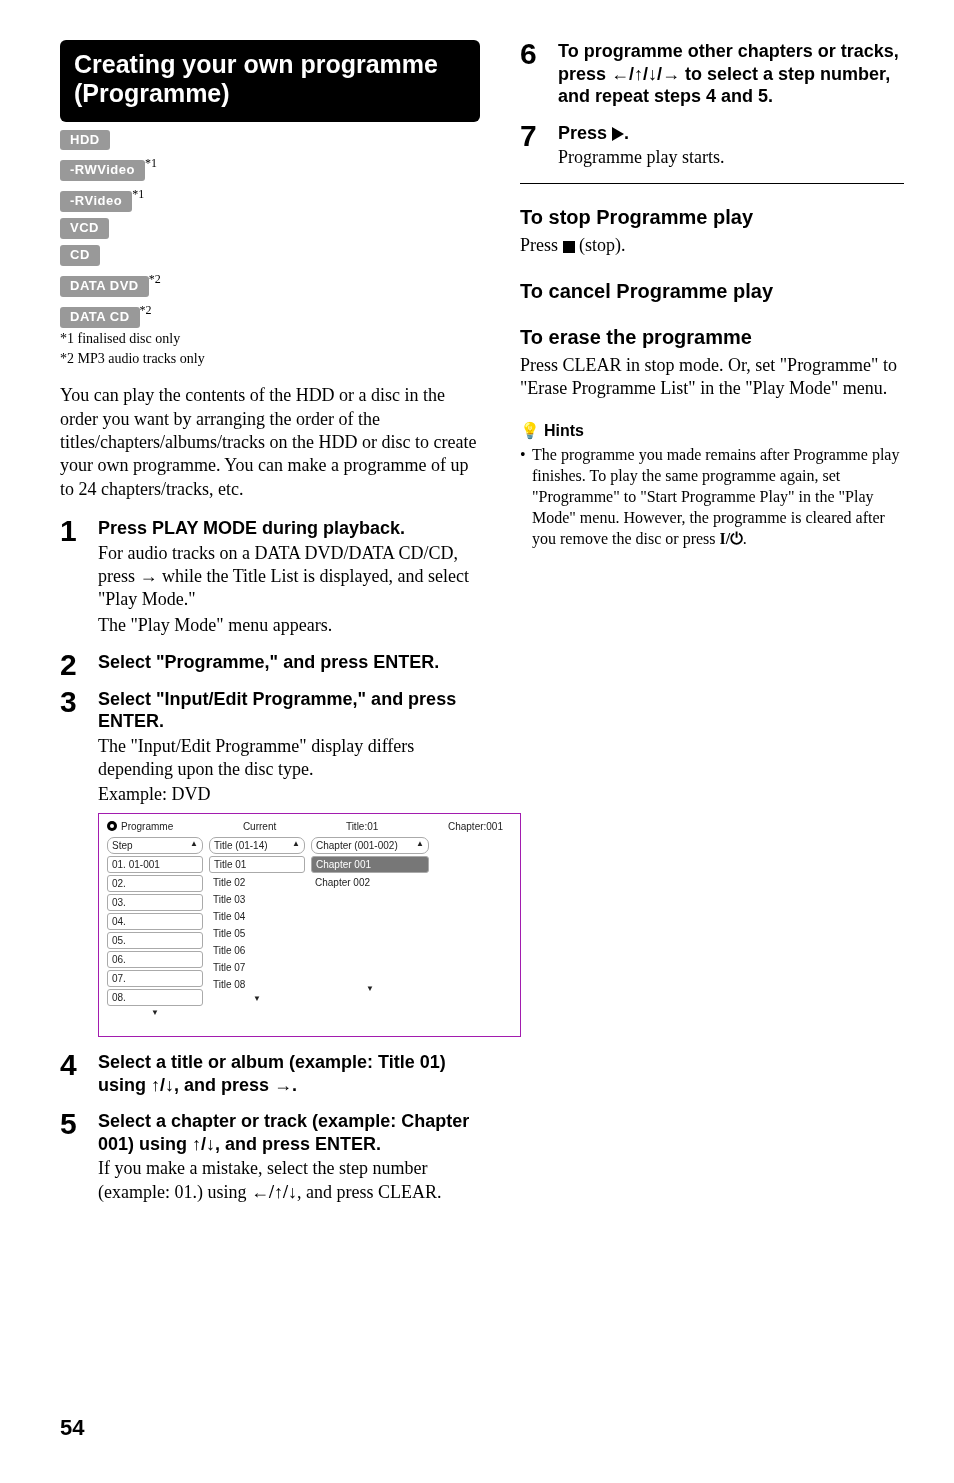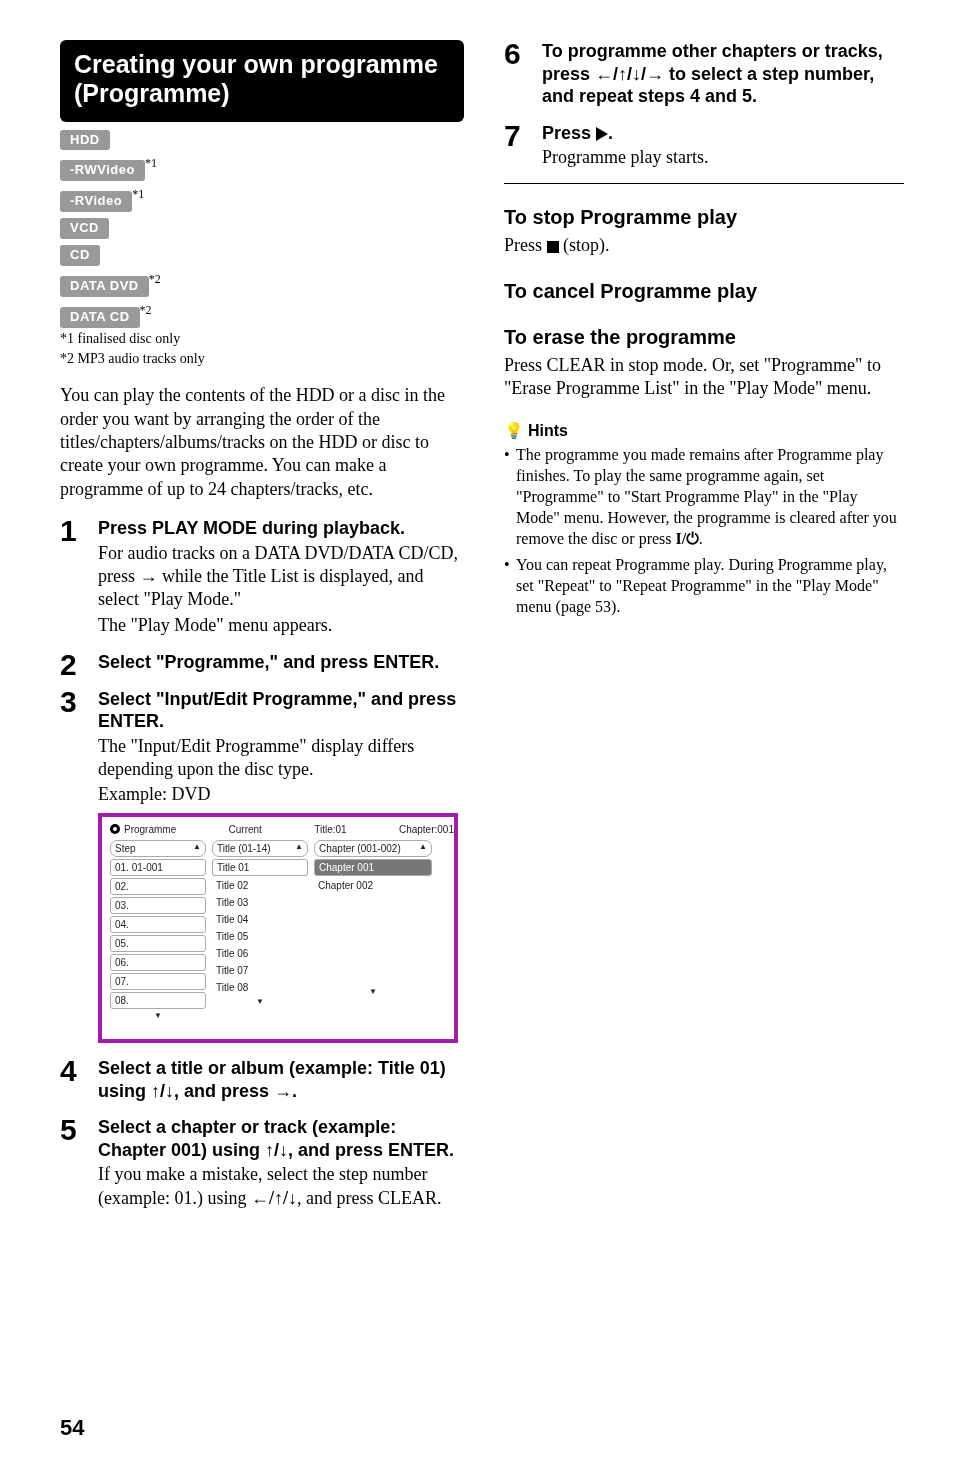--- a/index.html
+++ b/index.html
@@ -94,21 +94,21 @@
   }
   .hints-label .bulb { margin-right: 4px; }
   ul.hints { list-style: none; margin-top: 4px; }
   ul.hints li { font-size: 16px; line-height: 1.3; position: relative; padding-left: 12px; margin-bottom: 6px; }
   ul.hints li::before { content: "•"; position: absolute; left: 0; }
 
   .hr { border: none; border-top: 1px solid #000; margin: 14px 0 10px 0; }
 
   
   .prog-box {
-    width: 360px; border: 4px solid #a21caf; padding: 6px 0 18px 8px; margin-top: 6px;
+    width: 423px; border: 1px solid #a21caf; padding: 6px 17px 18px 8px; margin-top: 6px;
     font-family: Arial, Helvetica, sans-serif; font-size: 10px; color: #222;
   }
   .prog-top { display: flex; justify-content: space-between; margin-bottom: 4px; font-size: 10px; }
   .prog-top .pt-left { display: flex; align-items: center; gap: 4px; }
   .prog-top .pt-left .disc { width:10px; height:10px; background:#000; border-radius:50%; display:inline-block; position:relative; }
   .prog-top .pt-left .disc::after { content:""; position:absolute; width:4px; height:4px; background:#fff; border-radius:50%; top:3px; left:3px;}
   .prog-cols { display: flex; gap: 6px; }
   .prog-col { }
   .pc-head {
     border: 1px solid #aaa; border-radius: 7px; padding: 1px 4px; width: 96px; display:flex; justify-content:space-between; align-items:flex-start; margin-bottom:2px;
@@ -295,18 +295,17 @@
     <h3 class="subhead">To erase the programme</h3>
     <div class="body">Press CLEAR in stop mode. Or, set "Programme" to "Erase Programme List" in the "Play Mode" menu.</div>
 
     <div class="hints-label">
       <span class="bulb">💡</span><span>Hints</span>
     </div>
     <ul class="hints">
       <li>
         <span>The programme you made remains after Programme play finishes. To play the same programme again, set "Programme" to "Start Programme Play" in the "Play Mode" menu. However, the programme is cleared after you remove the disc or press </span><span class="icon-power">I/⏻</span><span>.</span>
       </li>
-      <li>You can repeat Programme play. During Programme play, set "Repeat" to "Repeat Programme" in the "Play Mode" menu (page 53).</li>
     </ul>
   </div>
 </div>
 
 <div class="page-num">54</div>
 
 </body></html>

